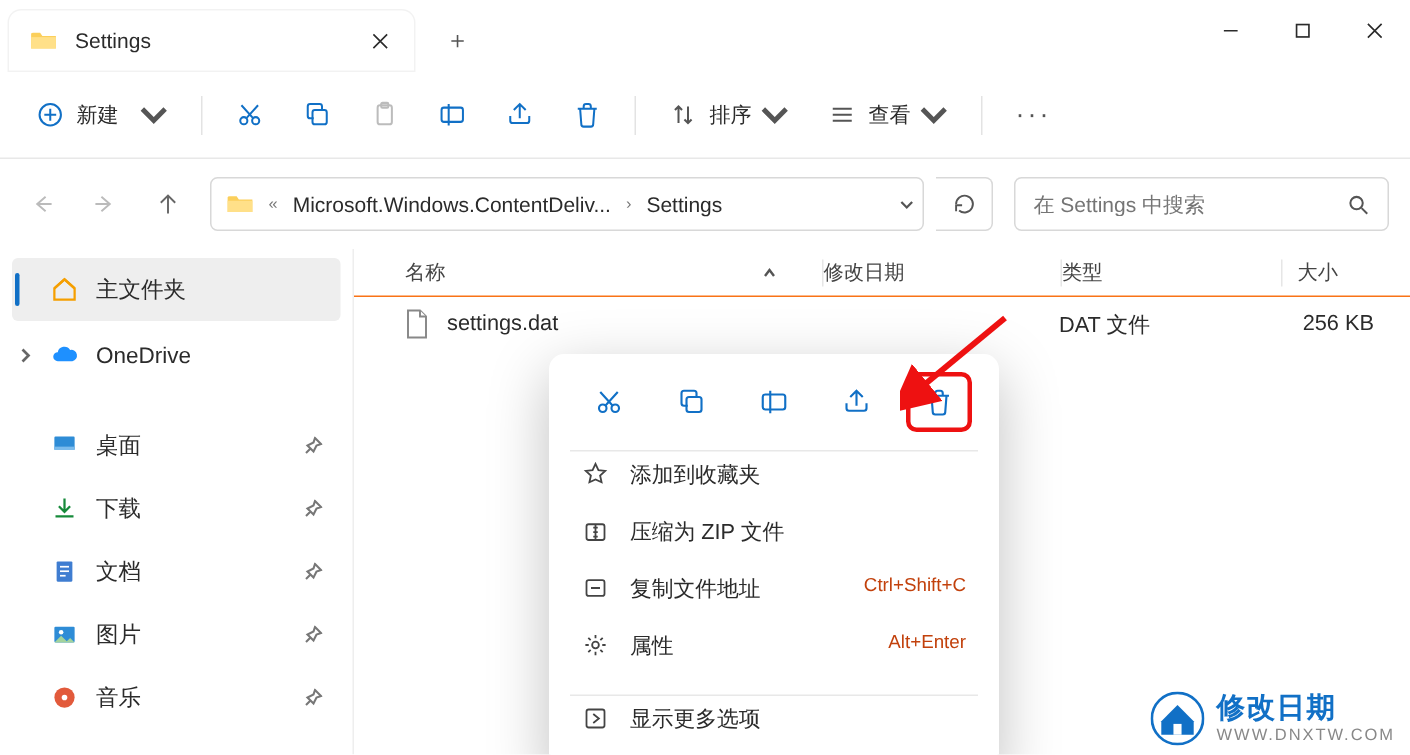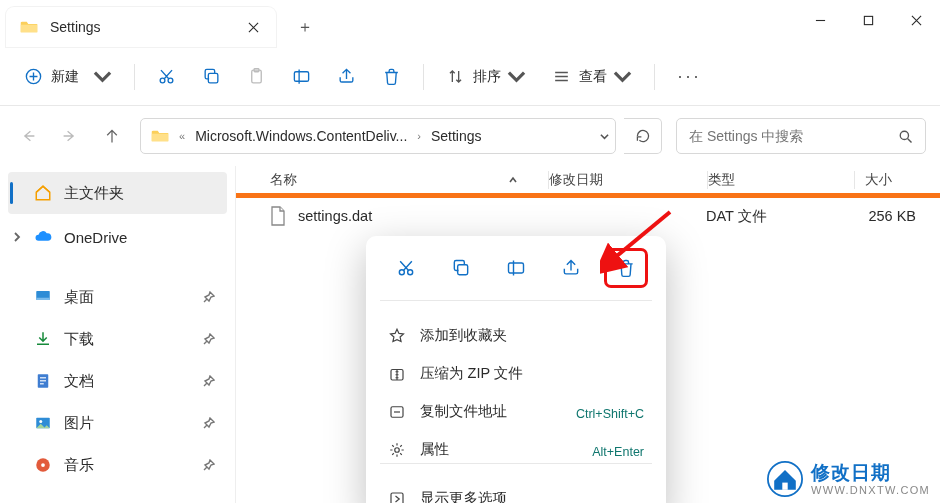--- a/index.html
+++ b/index.html
@@ -47,44 +47,44 @@
   .side-item { display: flex; align-items: center; height: 42px; padding: 0 14px 0 34px; position: relative; font-size: 15px; }
   .side-item.active { background: #eeeeee; border-radius: 4px; margin: 2px 8px; padding-left: 26px; }
   .side-item.active::before { content: ""; position: absolute; left: 2px; top: 10px; bottom: 10px; width: 3px; background: #1170c6; border-radius: 3px; }
   .side-chev { position: absolute; left: 12px; width: 10px; height: 10px; stroke: #666; stroke-width: 1.8; fill: none; }
   .side-ico { width: 18px; height: 18px; margin-right: 12px; flex: none; }
   .pin { position: absolute; right: 20px; width: 12px; height: 12px; }
   .side-gap { height: 18px; }
 
   
   .filepane { flex: 1; position: relative; }
-  .colhead { display: flex; height: 32px; align-items: center; font-size: 13.5px; color: #444; border-bottom: 5px solid #f97316; }
+  .colhead { display: flex; height: 32px; align-items: center; font-size: 13.5px; color: #444; border-bottom: 1px solid #f97316; }
   .col-name { width: 312px; padding-left: 34px; display:flex; align-items:center; position:relative }
   .col-date { width: 158px; }
   .col-type { width: 146px; }
   .col-size { flex: 1; }
   .sort-caret { width:10px; height:10px; stroke:#555; stroke-width:1.6; fill:none; position:absolute; right: 30px; }
   .coldiv { width: 1px; height: 18px; background: #e6e6e6; }
   .filerow { display: flex; height: 36px; align-items: center; font-size: 14.5px; }
   .filerow.selected { background: #d9e3ef; }
   .filerow .col-name { display: flex; align-items: center; gap: 12px; }
   .file-icon { width: 16px; height: 20px; stroke: #888; stroke-width: 1.3; fill: #fff; }
   .col-size { text-align: right; padding-right: 24px; }
 
   
   .ctx { position: absolute; left: 366px; top: 236px; width: 300px; background: #fff; border-radius: 10px; box-shadow: 0 12px 40px rgba(0,0,0,.25); padding: 8px 6px 10px; z-index: 10; }
   .ctx-icons { display: flex; justify-content: space-between; padding: 6px 14px 10px; }
   .ctx-ico { width: 40px; height: 36px; display:flex; align-items:center; justify-content:center; border-radius: 5px; position: relative; }
   .ctx-ico svg { width: 20px; height: 20px; stroke: #1170c6; stroke-width: 1.7; fill: none; }
   .ctx-ico.highlight { outline: 3px solid #e11; outline-offset: -1px; }
   .ctx-sep { height: 1px; background: #e8e8e8; margin: 4px 8px 6px; }
-  .ctx-row { display: flex; align-items: flex-end; height: 38px; padding: 0 16px; gap: 14px; border-radius: 5px; }
+  .ctx-row { display: flex; align-items: flex-start; height: 38px; padding: 0 16px; gap: 14px; border-radius: 5px; }
   .ctx-row svg { width: 18px; height: 18px; stroke: #444; stroke-width: 1.6; fill: none; }
   .ctx-label { flex: 1; font-size: 14.5px; }
-  .ctx-accel { color: #0f766e; font-size: 12.5px; }
+  .ctx-accel { color: #c2410c; font-size: 12.5px; }
 
   
   .arrow { position: absolute; left: 600px; top: 202px; z-index: 20; }
   .arrow svg { width: 80px; height: 80px; }
 
   
   .watermark { position: absolute; right: 10px; bottom: 6px; display: flex; align-items: center; gap: 8px; z-index: 30; }
   .wm-logo { width: 36px; height: 36px; }
   .wm-text { display: flex; flex-direction: column; line-height: 1.15; }
   .wm-title { color: #1170c6; font-size: 19px; font-weight: 700; letter-spacing: 1px; }

